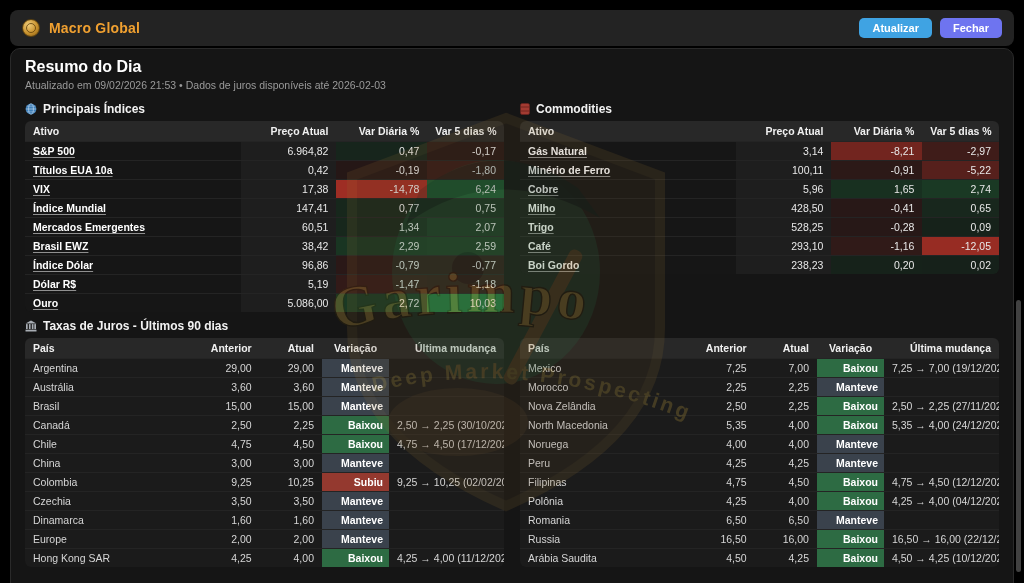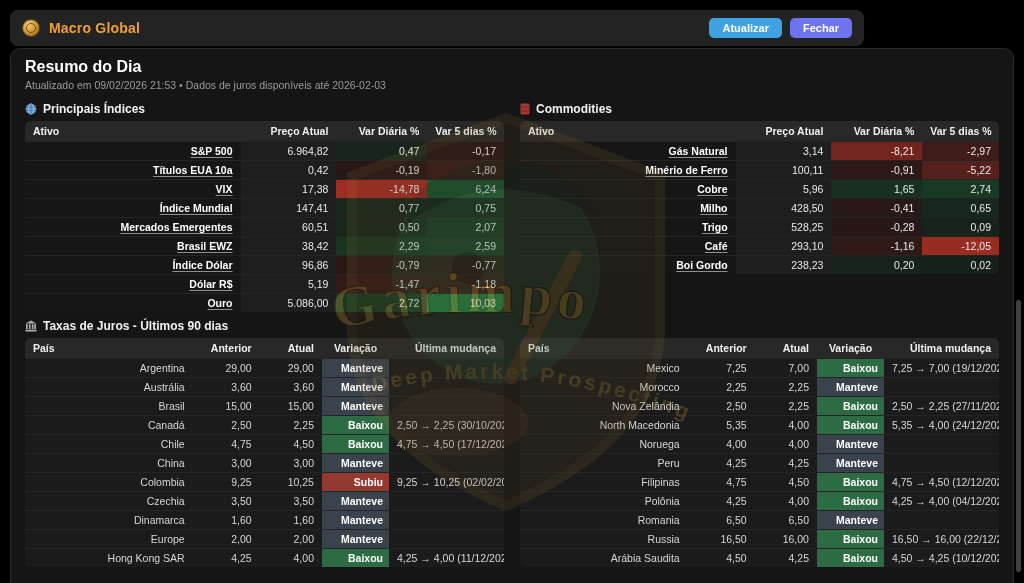--- a/index.html
+++ b/index.html
@@ -1,19 +1,19 @@
 <!DOCTYPE html>
 <html><head>
 <meta charset="utf-8">
 <style>
   * { margin:0; padding:0; box-sizing:border-box; }
   html,body { width:1024px; height:583px; background:#000; overflow:hidden;
               font-family:"Liberation Sans", sans-serif; color:#e6e6e6; }
 
-  .header-bar { position:absolute; left:10px; top:10px; width:854px; height:36px;
+  .header-bar { position:absolute; left:10px; top:10px; width:1004px; height:36px;
     background:#232323; border-radius:8px; display:flex; align-items:center;
     padding:0 12px; z-index:2; }
   .logo-coin { width:18px; height:18px; border-radius:50%;
     background:radial-gradient(circle at 35% 30%, #f0cd7a, #c8922e 55%, #8a5e14 95%);
     border:1px solid #5e4310; margin-right:9px; position:relative; }
   .logo-coin::after { content:""; position:absolute; inset:3px; border-radius:50%;
     border:1px solid rgba(90,60,10,.8); }
   .app-title { font-size:14px; font-weight:bold; letter-spacing:.2px; }
   .header-actions { margin-left:auto; display:flex; gap:8px; }
   .btn { border:none; color:#fff; font-family:inherit; font-size:11px; font-weight:600;
@@ -32,21 +32,21 @@
     font-weight:bold; color:#f2f2f2; margin:2px 0 5px 0; }
   .section-title svg { display:block; }
 
   table { width:100%; border-collapse:collapse; font-size:10.5px;
     border-radius:6px; overflow:hidden; table-layout:fixed; }
   th { background:#282828; color:#f0f0f0; font-weight:bold; padding:4px 8px;
     text-align:right; white-space:nowrap; }
   th:first-child { text-align:left; }
   td { padding:3px 8px; border-top:1px solid #242424; text-align:right;
     white-space:nowrap; overflow:hidden; color:#e8e8e8; }
-  td:first-child { text-align:right; }
+  td:first-child { text-align:left; }
 
   
   .mkt td.c-name { background:#161616; }
   .mkt td.c-num  { background:#1e1e1e; }
   .mkt .asset-name { color:#fff; font-weight:bold; text-decoration:underline;
     text-decoration-color:#8f8f8f; text-underline-offset:2px; }
   .mkt col.w-name { width:45%; } .mkt col.w-price { width:20%; }
   .mkt col.w-vd { width:19%; } .mkt col.w-v5 { width:16%; }
 
   
@@ -129,21 +129,21 @@
             </tr>
             <tr>
               <td class="c-name"><span class="asset-name">Índice Mundial</span></td>
               <td class="c-num">147,41</td>
               <td class="c-num" style="background: rgba(40, 150, 75, 0.15);">0,77</td>
               <td class="c-num" style="background: rgba(40, 150, 75, 0.15);">0,75</td>
             </tr>
             <tr>
               <td class="c-name"><span class="asset-name">Mercados Emergentes</span></td>
               <td class="c-num">60,51</td>
-              <td class="c-num" style="background: rgba(40, 150, 75, 0.15);">0,50</td>
+              <td class="c-num" style="background: rgba(40, 150, 75, 0.15);">1,34</td>
               <td class="c-num" style="background: rgba(40, 150, 75, 0.23);">2,07</td>
             </tr>
             <tr>
               <td class="c-name"><span class="asset-name">Brasil EWZ</span></td>
               <td class="c-num">38,42</td>
               <td class="c-num" style="background: rgba(40, 150, 75, 0.25);">2,29</td>
               <td class="c-num" style="background: rgba(40, 150, 75, 0.27);">2,59</td>
             </tr>
             <tr>
               <td class="c-name"><span class="asset-name">Índice Dólar</span></td>

